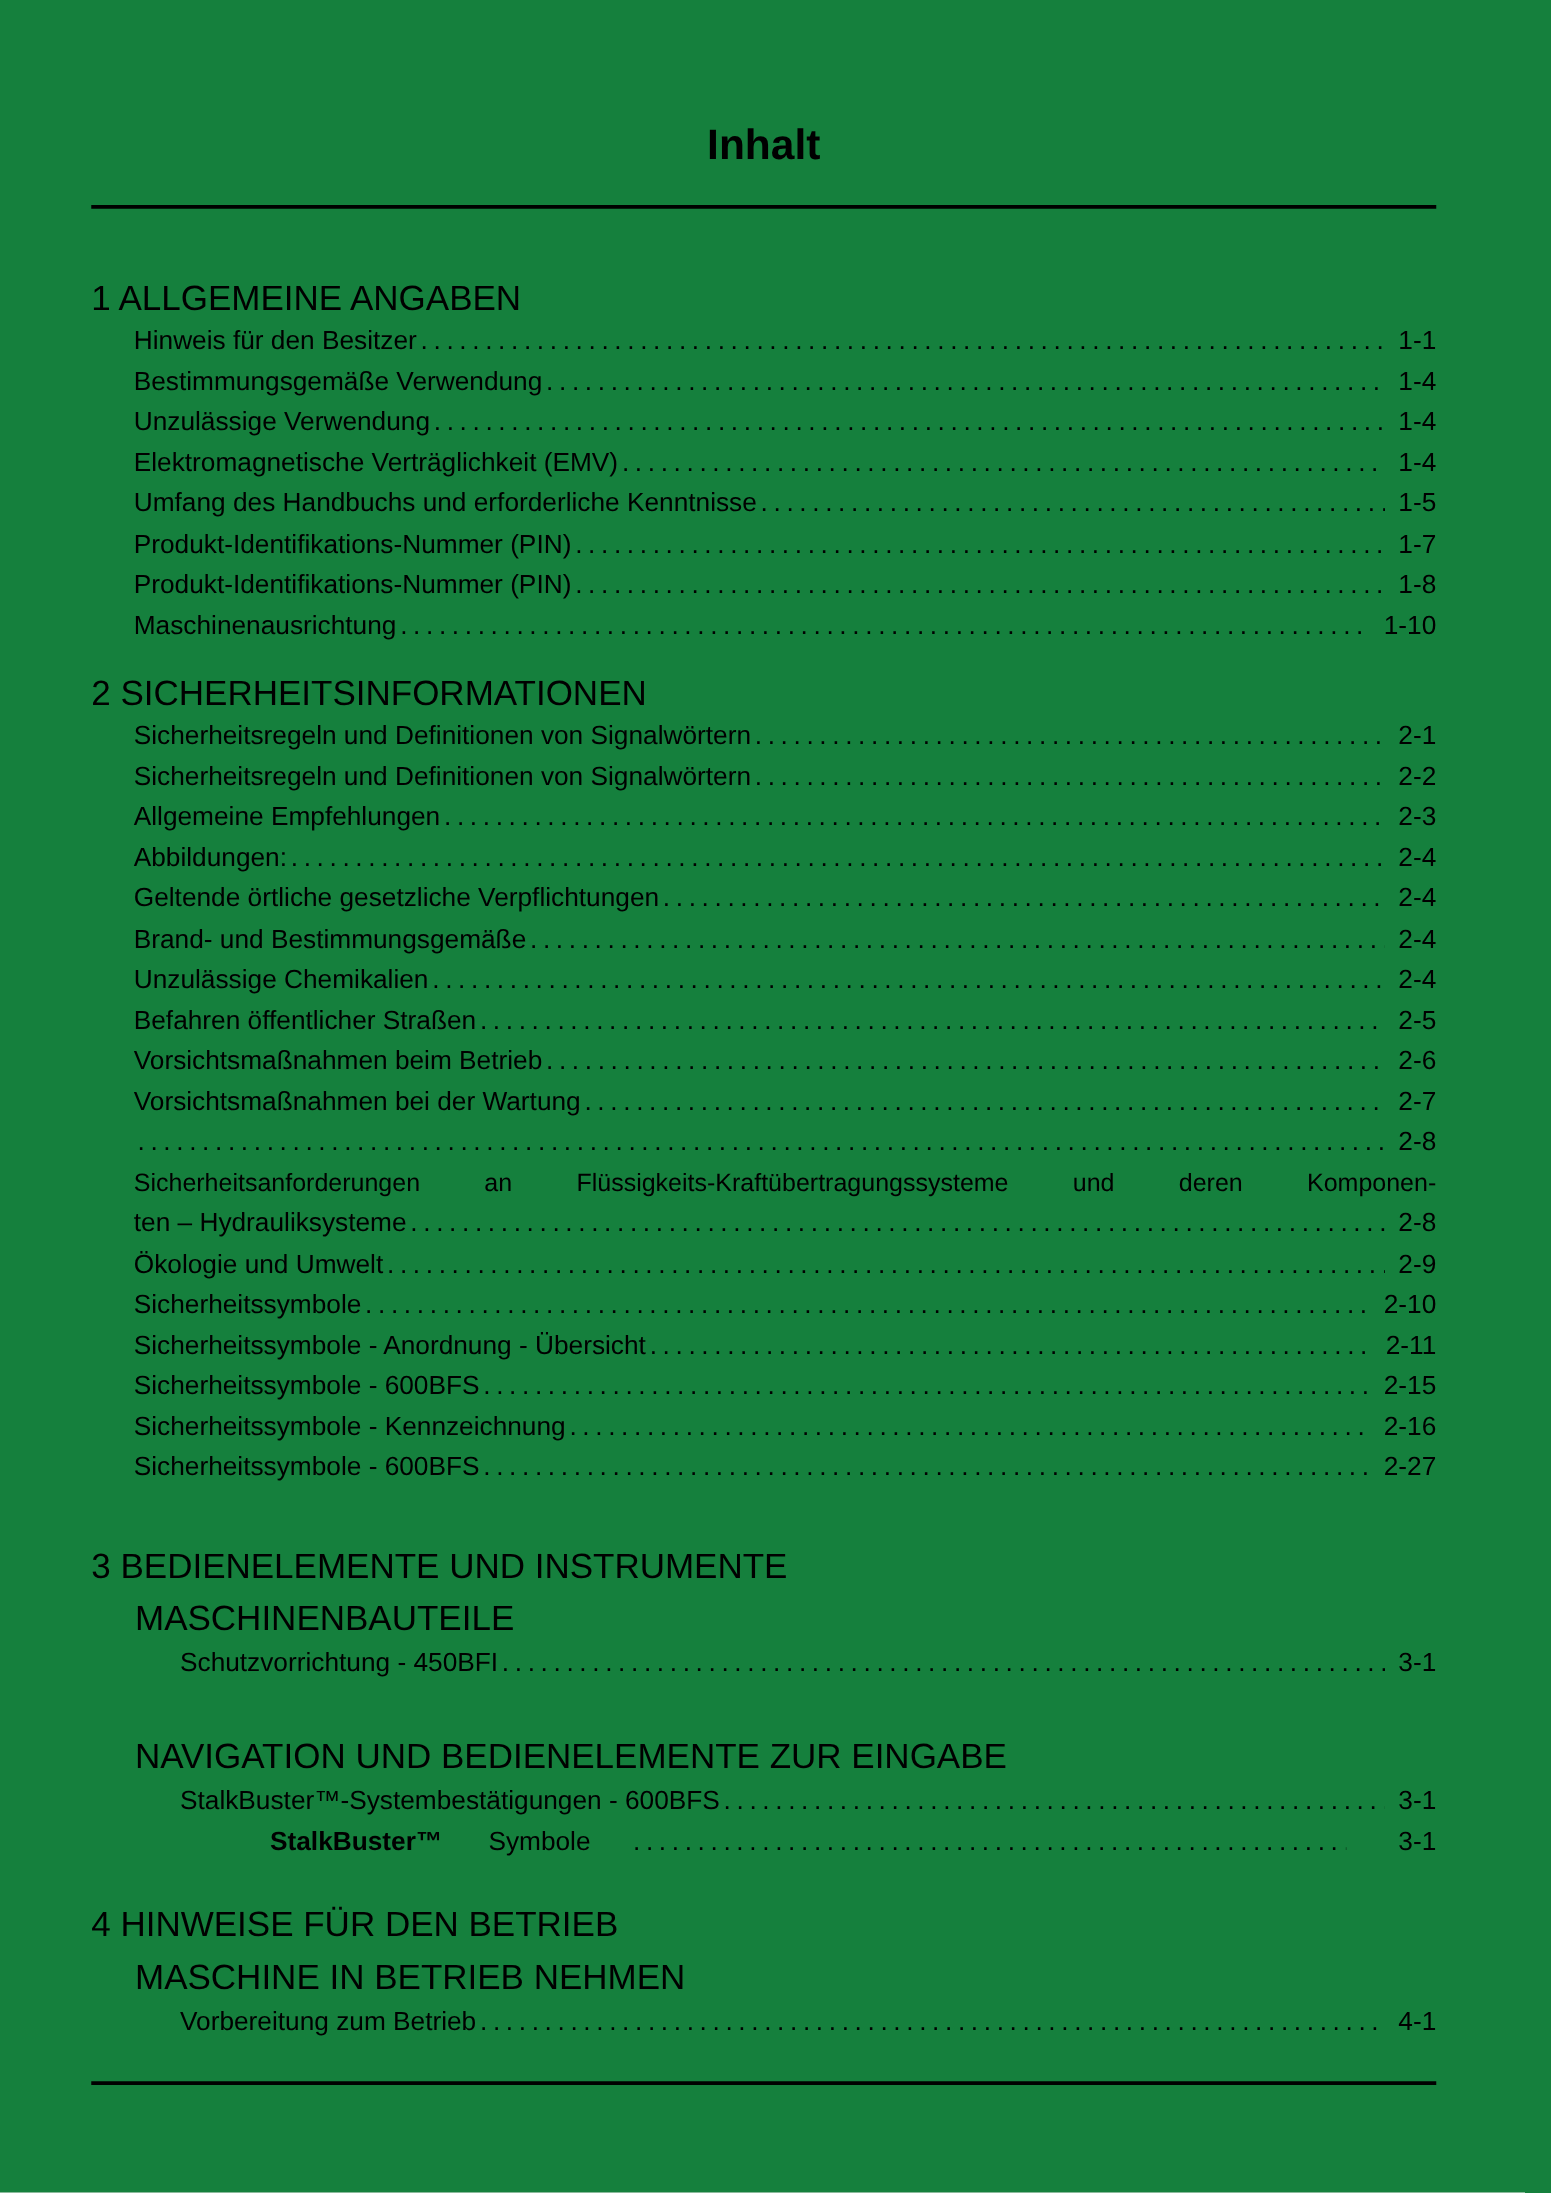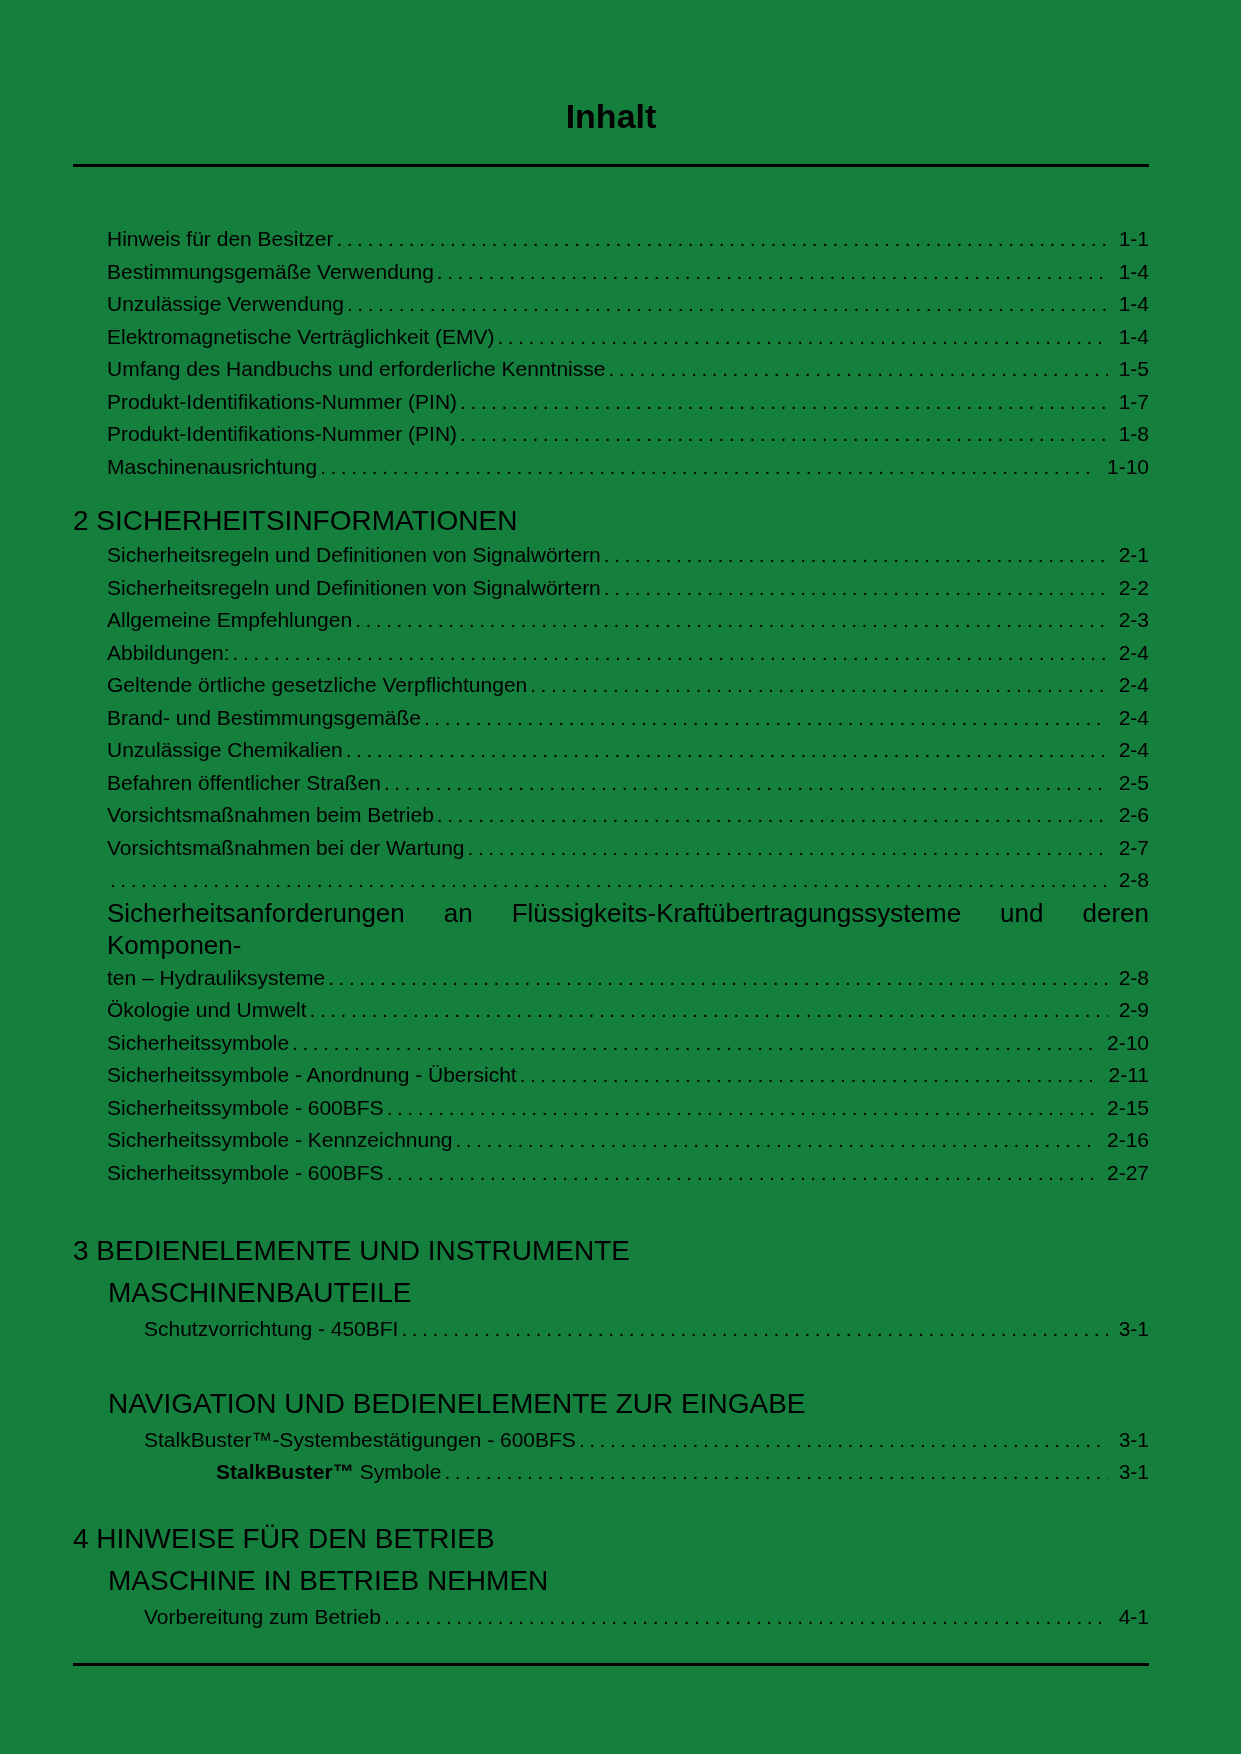--- a/index.html
+++ b/index.html
@@ -58,30 +58,30 @@
   .entries { margin-top: 2px; }
   .entries-sub { margin-top: 4px; }
 
   .toc-row {
     display: flex;
     align-items: flex-start;
     font-size: 21px;
     line-height: 32.5px;
   }
   .toc-line {
-    font-size: 26px;
+    font-size: 20px;
     line-height: 32.5px;
   }
   .cont-first {
     text-align: justify;
     text-align-last: justify;
   }
   .ind-1 { margin-left: 34px; }
   .ind-2 { margin-left: 71px; }
-  .ind-3 { margin-left: 143px; }
+  .ind-3 { margin-left: 143px; gap: 31px; }
 
   .toc-label { white-space: nowrap; }
   .toc-label-bold { white-space: nowrap; font-weight: bold; margin-right: 6px; }
   .dots {
     flex: 1 1 auto;
     overflow: hidden;
     white-space: nowrap;
     min-width: 20px;
     margin-left: 3px;
     margin-right: 2px;
@@ -97,20 +97,21 @@
 </style>
 </head>
 <body>
 
 <div class="page">
   <div class="content">
     <h1 class="doc-title">Inhalt</h1>
     <div class="rule rule-top"></div>
     <div id="toc">
         <section class="toc-section sec-0">
+          <div class="sec-heading">1 ALLGEMEINE ANGABEN</div>
           <div class="entries">
             <div class="toc-row ind-1">
               <span class="toc-label">Hinweis für den Besitzer</span>
               <span class="dots"></span>
               <span class="toc-page">1-1</span>
             </div>
             <div class="toc-row ind-1">
               <span class="toc-label">Bestimmungsgemäße Verwendung</span>
               <span class="dots"></span>
               <span class="toc-page">1-4</span>

